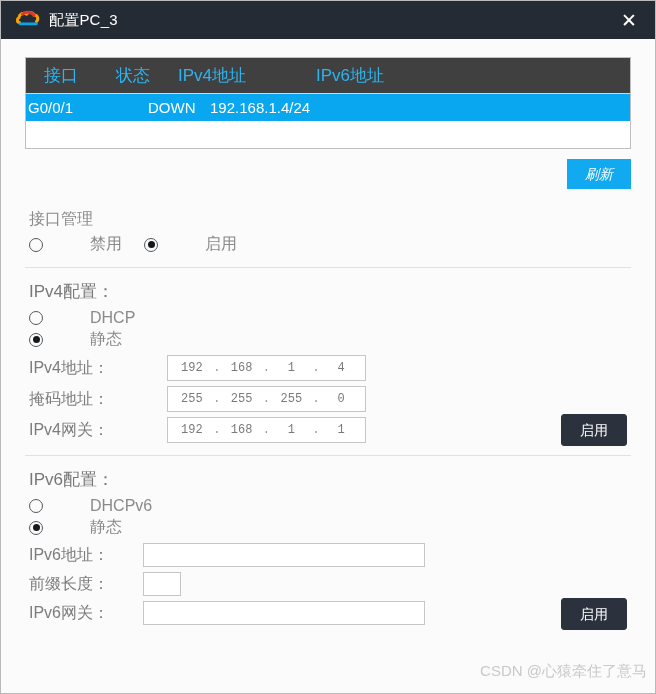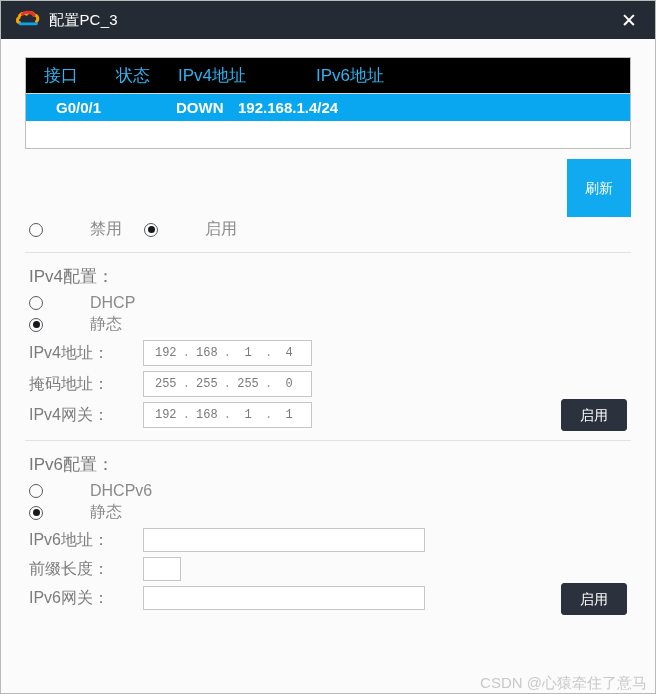--- a/index.html
+++ b/index.html
@@ -76,45 +76,44 @@
   .iface-table {
     border: 1px solid #bfbfbf;
     background: #ffffff;
     box-sizing: border-box;
   }
   .iface-head {
     display: flex;
     align-items: center;
     height: 36px;
     border-bottom: 1px solid #d6d6d6;
-    background: #000000;
+    background: #404040;
     padding-left: 18px;
     box-sizing: border-box;
   }
   .iface-head span {
     color: #2bb4f0;
     font-size: 17px;
     white-space: nowrap;
   }
   .col-iface { width: 72px; }
   .col-state { width: 62px; }
   .col-v4    { width: 138px; }
   .col-v6    { flex: 1; }
 
   .iface-rows { background: #ffffff; }
   .iface-row {
     display: flex;
     align-items: center;
     height: 27px;
-    padding-left: 30px;
+    padding-left: 2px;
     box-sizing: border-box;
     font-size: 15px;
     color: #333;
     cursor: pointer;
-    font-weight: bold;
   }
   .iface-row.selected {
     background: #09a7f0;
     color: #ffffff;
   }
   .iface-row .cell { white-space: nowrap; }
   .iface-row .cell.col-iface { width: 72px; }
   .iface-row .cell.col-state { width: 62px; margin-left: 48px; }
   .iface-row .cell.col-v4 { width: 200px; }
   .iface-filler { height: 27px; background: #ffffff; }
@@ -123,26 +122,27 @@
   .btn-row {
     display: flex;
     justify-content: flex-end;
     margin-top: 10px;
   }
   .btn-blue {
     background: #11a9f0;
     color: #ffffff;
     border: none;
     font-size: 14px;
-    padding: 20px 0;
+    padding: 6px 0;
     width: 64px;
     text-align: center;
     cursor: pointer;
     font-family: inherit;
     line-height: 1.3;
+    font-style: italic;
   }
 
   .btn-dark {
     background: #2b313d;
     color: #ffffff;
     border: 1px solid #2b313d;
     border-radius: 3px;
     font-size: 14px;
     width: 66px;
     padding: 6px 0;
@@ -230,23 +230,24 @@
     background: #ffffff;
     height: 24px;
     box-sizing: border-box;
     display: flex;
     align-items: center;
     font-family: "Liberation Mono", "DejaVu Sans Mono", monospace;
     font-size: 12px;
     color: #7a7a7a;
   }
   .ip-input {
-    width: 169px;
+    width: 199px;
     justify-content: space-around;
     padding: 12px 6px;
+    margin-left: 24px;
   }
   .ip-input .oct {
     width: 30px;
     text-align: center;
     display: inline-block;
   }
   .ip-input .dot {
     width: 8px;
     text-align: center;
     display: inline-block;
@@ -263,21 +264,21 @@
   .row-btn {
     position: absolute;
     left: 532px;
     top: -3px;
   }
 
   
   .watermark {
     position: absolute;
     right: 8px;
-    bottom: 2px;
+    bottom: 14px;
     color: #c9c9c9;
     font-size: 15px;
     white-space: nowrap;
     user-select: none;
   }
 </style>
 </head>
 <body>
 
 <div id="app">
@@ -309,20 +310,21 @@
           <span class="cell col-v4">192.168.1.4/24</span>
         </div>
         <div class="iface-filler"></div>
       </div>
     </div>
 
     <div class="btn-row">
       <button class="btn-blue">刷新</button>
     </div>
 
+    <div class="section-title">接口管理</div>
     <div class="radio-line">
       <label class="radio">
         <span class="radio-mark"></span>
         <span class="radio-text">禁用</span>
       </label>
       <label class="radio">
         <span class="radio-mark on"></span>
         <span class="radio-text">启用</span>
       </label>
     </div>

